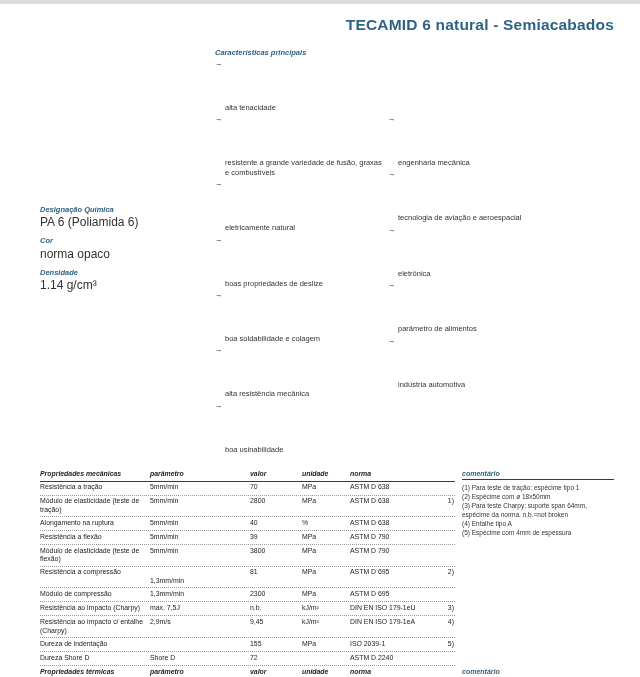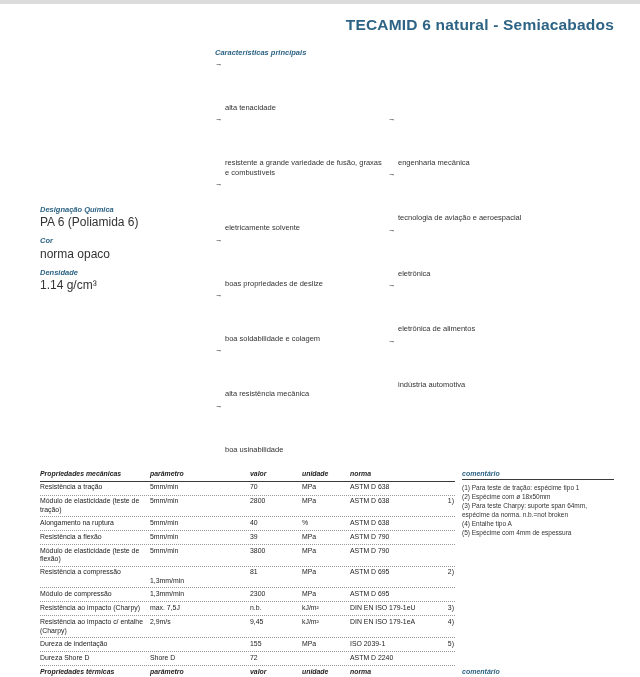--- a/index.html
+++ b/index.html
@@ -79,21 +79,21 @@
           <li class="bullet-item">
     <span class="arrow">→</span>
     <span class="bl">alta tenacidade</span>
   </li>
           <li class="bullet-item">
     <span class="arrow">→</span>
     <span class="bl">resistente a grande variedade de fusão, graxas e combustíveis</span>
   </li>
           <li class="bullet-item">
     <span class="arrow">→</span>
-    <span class="bl">eletricamente solvente</span>
+    <span class="bl">eletricamente natural</span>
   </li>
           <li class="bullet-item">
     <span class="arrow">→</span>
     <span class="bl">boas propriedades de deslize</span>
   </li>
           <li class="bullet-item">
     <span class="arrow">→</span>
     <span class="bl">boa soldabilidade e colagem</span>
   </li>
           <li class="bullet-item">
@@ -116,21 +116,21 @@
           <li class="bullet-item">
     <span class="arrow">→</span>
     <span class="bl">tecnologia de aviação e aeroespacial</span>
   </li>
           <li class="bullet-item">
     <span class="arrow">→</span>
     <span class="bl">eletrônica</span>
   </li>
           <li class="bullet-item">
     <span class="arrow">→</span>
-    <span class="bl">eletrônica de alimentos</span>
+    <span class="bl">parâmetro de alimentos</span>
   </li>
           <li class="bullet-item">
     <span class="arrow">→</span>
     <span class="bl">indústria automotiva</span>
   </li>
         </ul>
     </div>
   </div>
 
   <div id="tables">

